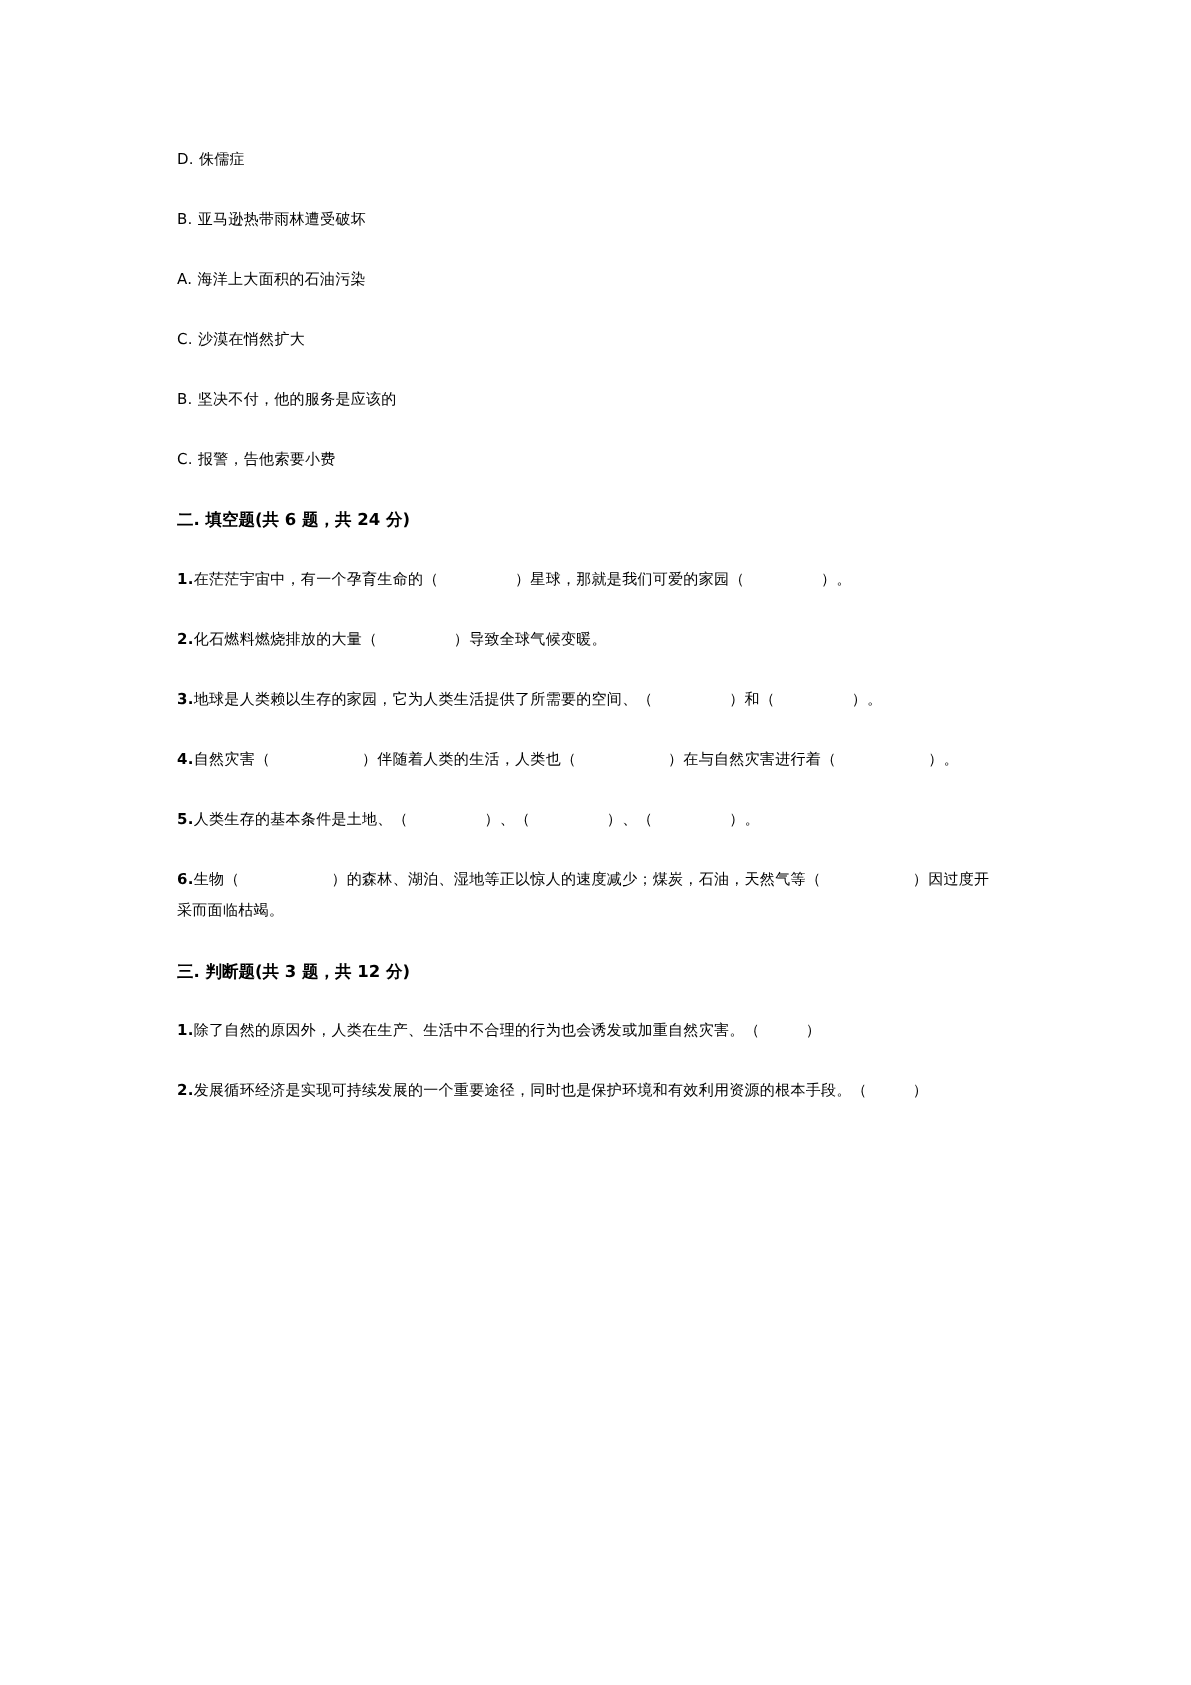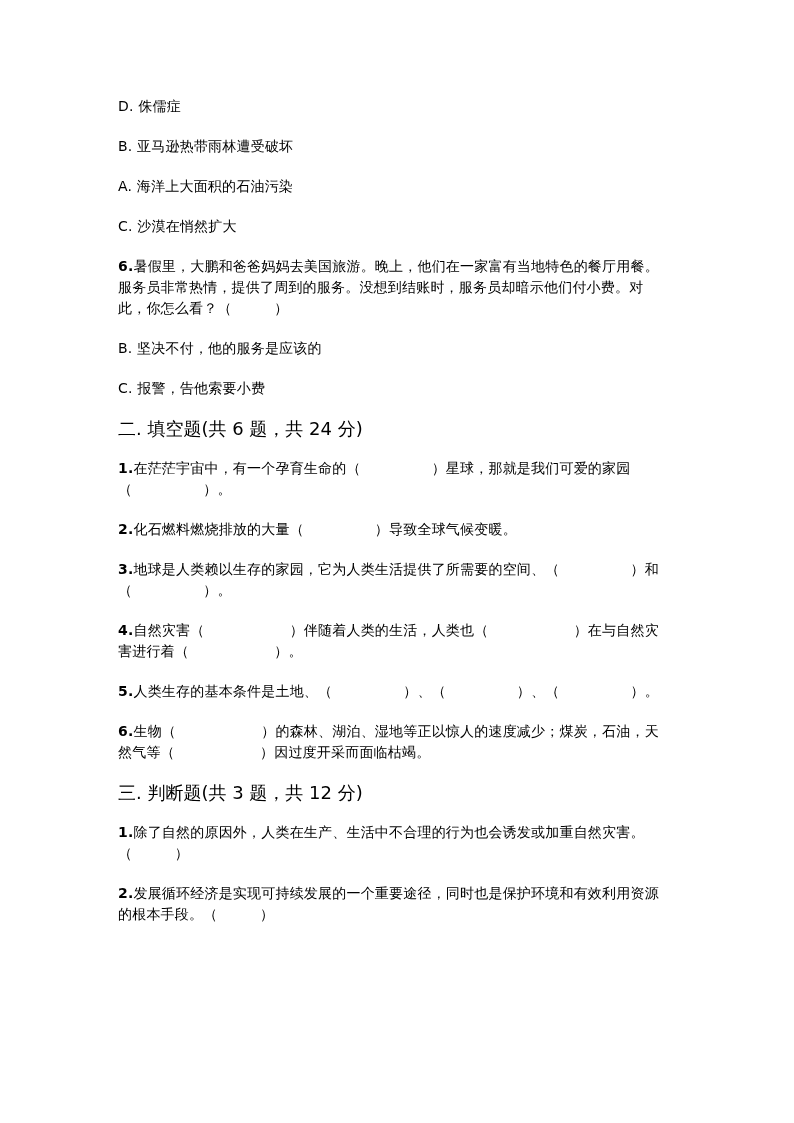--- a/index.html
+++ b/index.html
@@ -1,33 +1,32 @@
 <!DOCTYPE html>
 <html><head>
 <meta charset="utf-8">
 <style>
   html, body { margin: 0; padding: 0; background: #ffffff; }
   body { width: 794px; height: 1123px; position: relative; overflow: hidden;
          font-family: "DejaVu Sans", "Liberation Sans", sans-serif; color: #000; }
   .page { position: absolute; left: 118px; top: 96px; width: 552px; }
-  .p { font-size: 14px; line-height: 21px; margin: 0 4px 19px 0; letter-spacing: 0.2px; }
-  .h { font-weight: normal; font-size: 18px; line-height: 21px; margin: 0 0 19px 0; }
+  .p { font-size: 10px; line-height: 21px; margin: 0 4px 19px 0; letter-spacing: 0.2px; }
+  .h { font-weight: bold; font-size: 11px; line-height: 21px; margin: 0 0 19px 0; }
   .num { font-weight: bold; }
 </style>
 </head>
 <body>
 
 <div class="page">
   <p class="p">D. 侏儒症</p>
 
   <p class="p">B. 亚马逊热带雨林遭受破坏</p>
   <p class="p">A. 海洋上大面积的石油污染</p>
   <p class="p">C. 沙漠在悄然扩大</p>
 
-  <p class="p"><span class="num">6.</span><span>暑假里，大鹏和爸爸妈妈去美国旅游。晚上，他们在一家富有当地特色的餐厅用餐。服务员非常热情，提供了周到的服务。没想到结账时，服务员却暗示他们付小费。对此，你怎么看？（　　　）</span></p>
   <p class="p">B. 坚决不付，他的服务是应该的</p>
   <p class="p">C. 报警，告他索要小费</p>
 
   <p class="h">二. 填空题(共 6 题，共 24 分)</p>
   <p class="p"><span class="num">1.</span><span>在茫茫宇宙中，有一个孕育生命的（　　　　　）星球，那就是我们可爱的家园（　　　　　）。</span></p>
   <p class="p"><span class="num">2.</span><span>化石燃料燃烧排放的大量（　　　　　）导致全球气候变暖。</span></p>
   <p class="p"><span class="num">3.</span><span>地球是人类赖以生存的家园，它为人类生活提供了所需要的空间、（　　　　　）和（　　　　　）。</span></p>
   <p class="p"><span class="num">4.</span><span>自然灾害（　　　　　　）伴随着人类的生活，人类也（　　　　　　）在与自然灾害进行着（　　　　　　）。</span></p>
   <p class="p"><span class="num">5.</span><span>人类生存的基本条件是土地、（　　　　　）、（　　　　　）、（　　　　　）。</span></p>
   <p class="p"><span class="num">6.</span><span>生物（　　　　　　）的森林、湖泊、湿地等正以惊人的速度减少；煤炭，石油，天然气等（　　　　　　）因过度开采而面临枯竭。</span></p>

